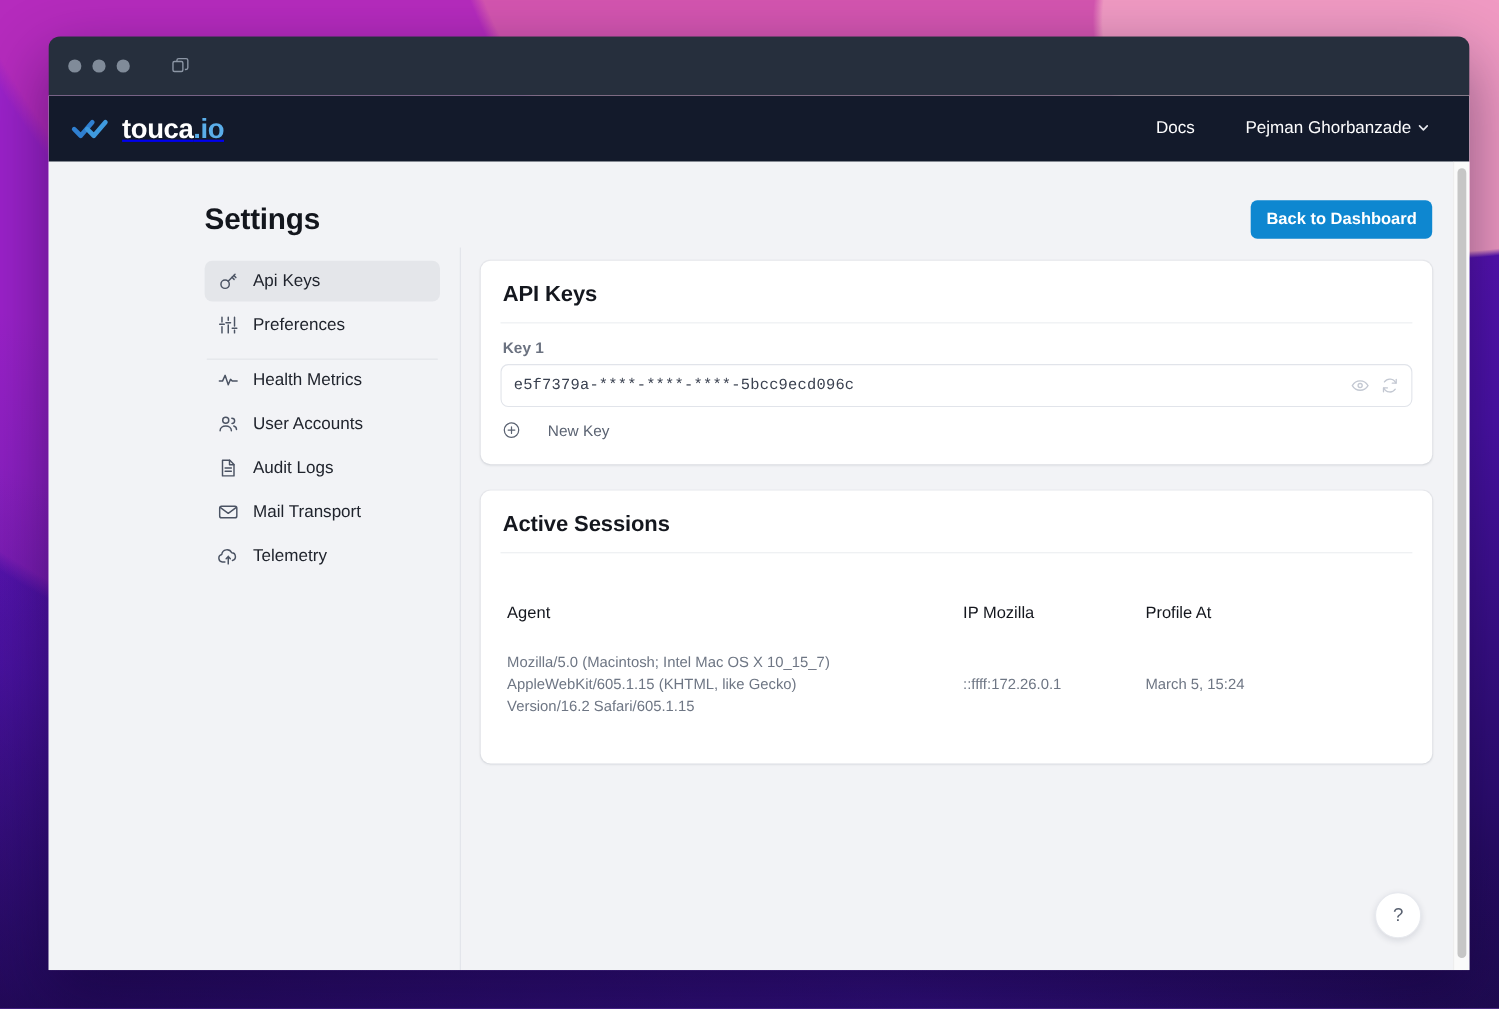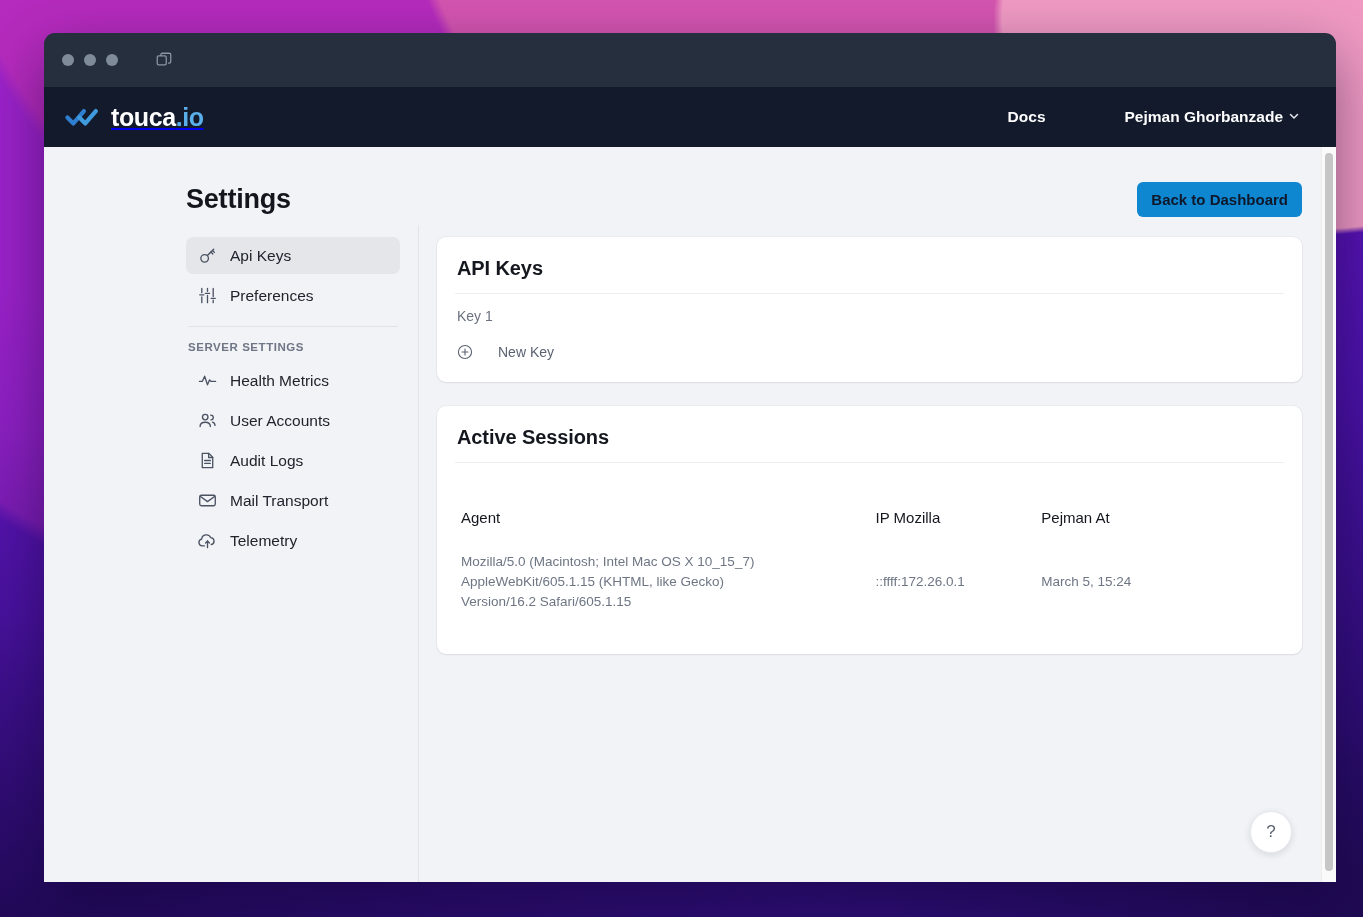--- a/index.html
+++ b/index.html
@@ -53,38 +53,38 @@
     height: 60px; background: #131a2b; flex: 0 0 auto;
     display: flex; align-items: center; padding: 0 36px 0 20px;
   }
   #logo { display: flex; align-items: center; gap: 9px; }
   #logo-mark { width: 38px; height: 22px; }
   #logo-text { font-size: 25px; font-weight: bold; letter-spacing: -0.4px; }
   #logo-text .w { color: #ffffff; }
   #logo-text .b { color: #5aaeea; }
   #nav-right { margin-left: auto; display: flex; align-items: center; gap: 46px; }
   .nav-link {
-    color: #fdfdfe; font-size: 15.5px; font-weight: bold;
-    text-decoration: none; cursor: pointer; margin-left: 33px;
+    color: #fdfdfe; font-size: 15.5px; font-weight: normal;
+    text-decoration: none; cursor: pointer;
   }
   #user-menu { display: flex; align-items: center; gap: 5px; cursor: pointer; }
   #user-menu .chev { color: #e6e8ee; font-size: 12px; line-height: 1; }
 
   
   #page { flex: 1; position: relative; overflow: hidden; background: #f2f3f6; }
   #page-inner { position: absolute; inset: 0 10px 0 0; }
 
   #page-head {
     display: flex; align-items: center;
     padding: 26px 24px 0 142px; height: 78px;
   }
   #page-title { font-size: 27px; font-weight: bold; color: #13161d; letter-spacing: -0.2px; }
   #back-btn {
     margin-left: auto;
-    background: #0e87d0; color: #0f172a;
+    background: #0e87d0; color: #ffffff;
     font-size: 15px; font-weight: bold;
     border: none; border-radius: 6px;
     padding: 9px 14px; cursor: pointer;
     font-family: "Liberation Sans", sans-serif;
   }
 
   #cols { display: flex; align-items: stretch; height: calc(100% - 78px); }
 
   
   #sidebar {
@@ -113,21 +113,21 @@
     background: #fff; border-radius: 9px;
     box-shadow: 0 1px 2px rgba(20,25,40,0.07), 0 0 0 1px rgba(25,30,50,0.035);
     margin-bottom: 24px; padding: 20px 18px 18px 18px;
   }
   .card-title {
     font-size: 20px; font-weight: bold; color: #14171e;
     padding: 0 2px 13px 2px; letter-spacing: -0.1px;
   }
   .card-rule { border-top: 1px solid #eceef1; margin: 0 0 14px 0; }
 
-  .field-label { font-size: 14px; color: #6b7280; padding: 0 2px 7px 2px; }
+  .field-label { font-size: 14px; color: #6b7280; padding: 0 2px 7px 2px; font-weight: bold; }
   .key-row {
     display: flex; align-items: center;
     border: 1px solid #e1e4ea; border-radius: 7px;
     height: 39px; padding: 0 11px 0 11px; background: #fff;
   }
   .key-value {
     flex: 1; font-family: "Liberation Mono", monospace;
     font-size: 14px; color: #3a4150; letter-spacing: 0.2px;
     white-space: nowrap; overflow: hidden;
   }
@@ -252,21 +252,20 @@
               <span class="side-icon">
                 <svg viewBox="0 0 20 20" width="19" height="19" fill="none" stroke="currentColor" stroke-width="1.4" stroke-linecap="round">
                   <path d="M4 2.5V7M4 11.5V17.5M10 2.5V5.5M10 10V17.5M16 2.5V11M16 15V17.5"></path>
                   <path d="M1.8 9.3h4.4M7.8 7.8h4.4M13.8 13h4.4"></path>
                 </svg>
               </span>
               <span>Preferences</span>
             </div>
 
             <div id="side-divider"></div>
-            <div id="side-section">SERVER SETTINGS</div>
 
             <div class="side-item">
               <span class="side-icon">
                 <svg viewBox="0 0 20 20" width="19" height="19" fill="none" stroke="currentColor" stroke-width="1.4" stroke-linecap="round" stroke-linejoin="round">
                   <path d="M1.5 11h3L7 5.5l3 9 2.2-5.2 1.6 1.7h4.7"></path>
                 </svg>
               </span>
               <span>Health Metrics</span>
             </div>
 
@@ -314,40 +313,59 @@
             </div>
 
           </nav>
 
           <main id="content">
 
             <section class="card">
               <div class="card-title">API Keys</div>
               <div class="card-rule"></div>
               <div class="field-label">Key 1</div>
+              <div class="key-row">
+                <span class="key-value">e5f7379a-****-****-****-5bcc9ecd096c</span>
+                <span class="key-actions">
+                  <span class="ic">
+                    <svg viewBox="0 0 20 20" width="17" height="17" fill="none" stroke="currentColor" stroke-width="1.4">
+                      <path d="M1.6 10S4.6 5 10 5s8.4 5 8.4 5-3 5-8.4 5S1.6 10 1.6 10z"></path>
+                      <circle cx="10" cy="10" r="2.2"></circle>
+                    </svg>
+                  </span>
+                  <span class="ic">
+                    <svg viewBox="0 0 20 20" width="17" height="17" fill="none" stroke="currentColor" stroke-width="1.4" stroke-linecap="round" stroke-linejoin="round">
+                      <path d="M16.4 7.4A7 7 0 0 0 4.2 6.1"></path>
+                      <path d="M3.6 12.6a7 7 0 0 0 12.2 1.3"></path>
+                      <path d="M16.8 3.3v4.2h-4.2"></path>
+                      <path d="M3.2 16.7v-4.2h4.2"></path>
+                    </svg>
+                  </span>
+                </span>
+              </div>
               <div class="new-key">
                 <span class="ic">
                   <svg viewBox="0 0 20 20" width="16" height="16" fill="none" stroke="currentColor" stroke-width="1.4" stroke-linecap="round">
                     <circle cx="10" cy="10" r="8.2"></circle>
                     <path d="M10 6.2v7.6M6.2 10h7.6"></path>
                   </svg>
                 </span>
                 <span>New Key</span>
               </div>
             </section>
 
             <section class="card">
               <div class="card-title">Active Sessions</div>
               <div class="card-rule"></div>
               <table>
                 <thead>
                   <tr>
                     <th class="c-agent">Agent</th>
                     <th class="c-ip">IP Mozilla</th>
-                    <th class="c-exp">Pejman At</th>
+                    <th class="c-exp">Profile At</th>
                   </tr>
                 </thead>
                 <tbody>
                   <tr>
                     <td class="agent-cell">
                       <div>Mozilla/5.0 (Macintosh; Intel Mac OS X 10_15_7)</div>
                       <div>AppleWebKit/605.1.15 (KHTML, like Gecko)</div>
                       <div>Version/16.2 Safari/605.1.15</div>
                     </td>
                     <td>::ffff:172.26.0.1</td>

